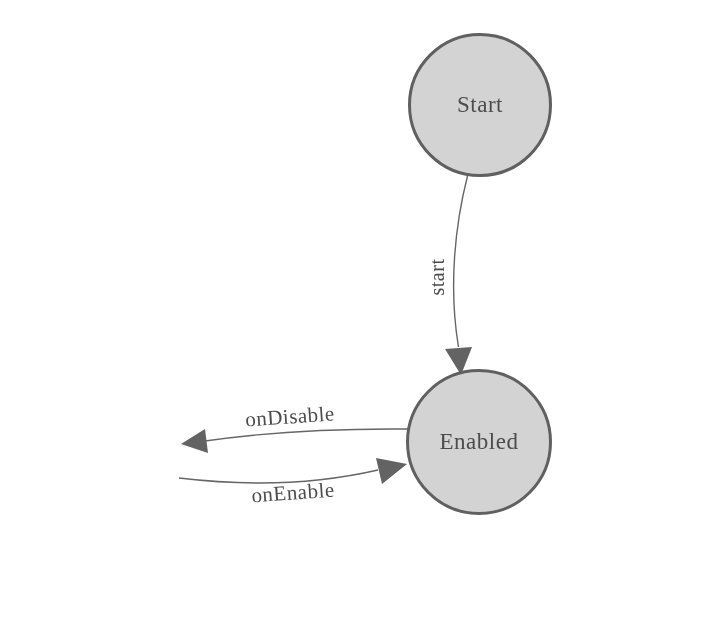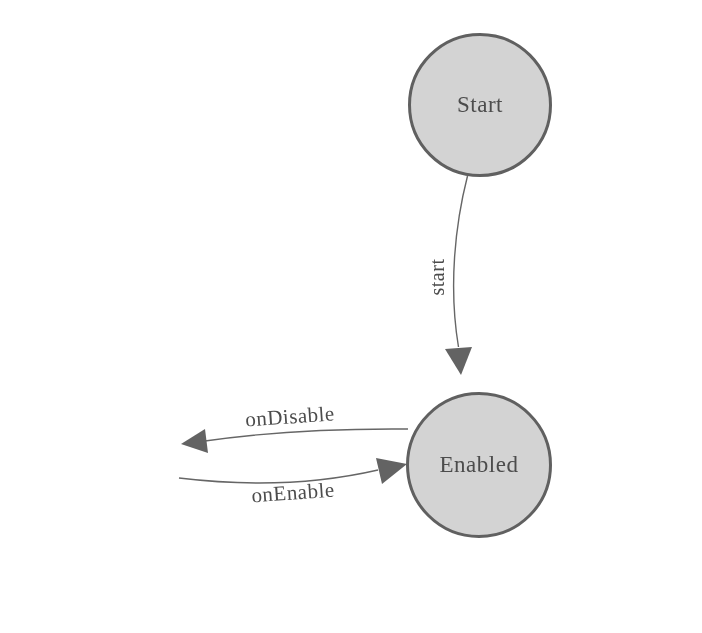--- a/index.html
+++ b/index.html
@@ -39,21 +39,21 @@
     position: absolute;
     border-radius: 50%;
     background: var(--node-fill, #d3d3d3);
     border: 3px solid var(--node-border, #606060);
     box-sizing: border-box;
     display: flex;
     align-items: center;
     justify-content: center;
   }
   .node-start    { left: 408px; top: 33px;  width: 144px; height: 144px; }
-  .node-enabled  { left: 406px; top: 392px; width: 146px; height: 146px; text-align: center; }
+  .node-enabled  { left: 406px; top: 369px; width: 146px; height: 146px; text-align: center; }
   .node-disabled { left: 33px;  top: 392px; width: 147px; height: 147px; }
   .node-label {
     font-size: 23px;
     letter-spacing: 0.5px;
     color: var(--text, #4c4c4c);
   }
   .edge-label {
     position: absolute;
     font-size: 21px;
     letter-spacing: 0.5px;

